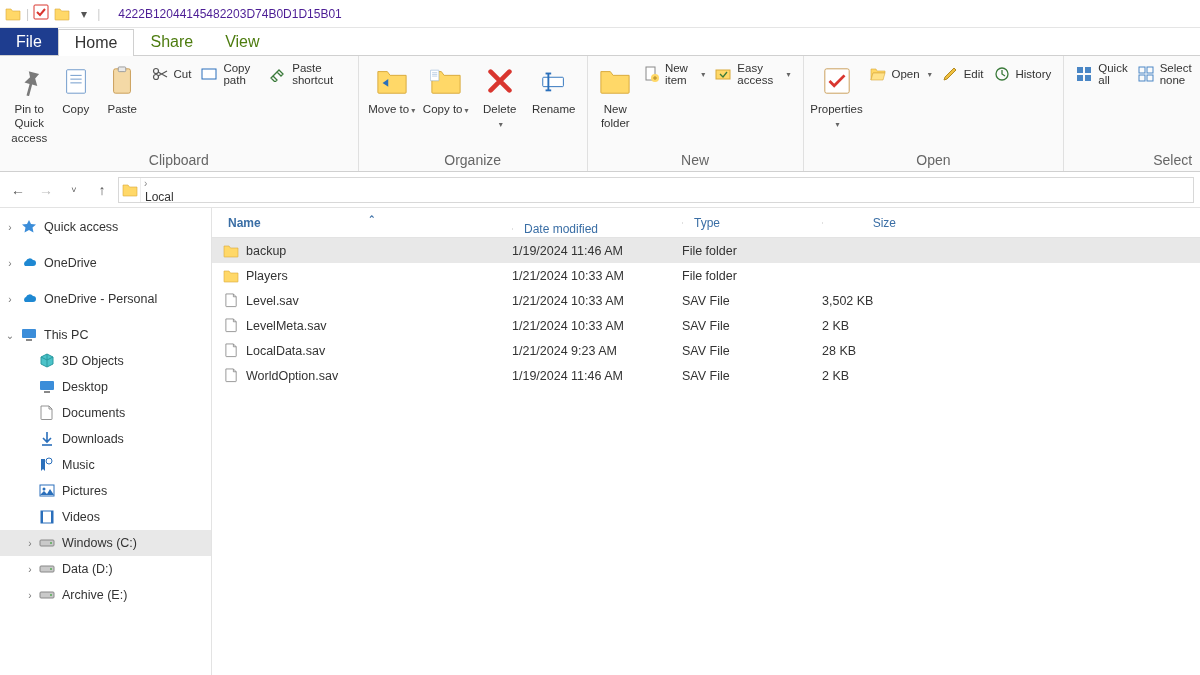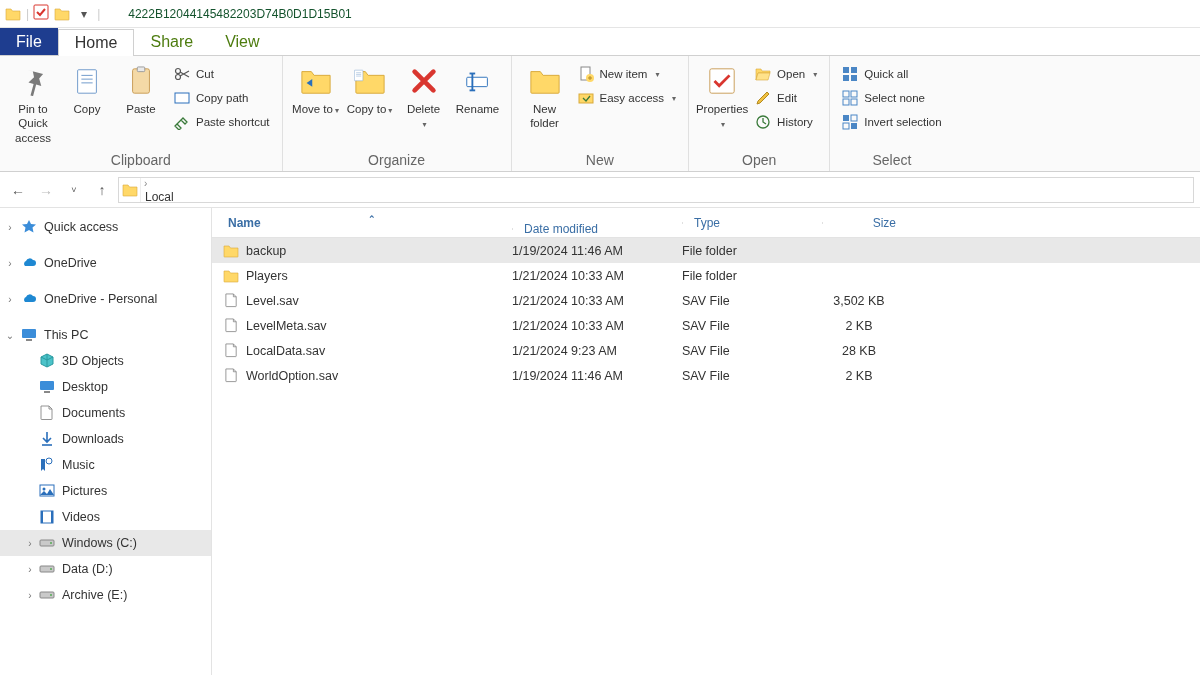--- a/index.html
+++ b/index.html
@@ -2,37 +2,37 @@
 <html><head>
 <meta charset="utf-8">
 <style>
 * { box-sizing:border-box; margin:0; padding:0; font-family:"Segoe UI",Arial,sans-serif; }
 body { width:1200px; height:675px; background:#fff; color:#333; font-size:12px; overflow:hidden; }
 
 
 .titlebar { height:28px; background:#fff; display:flex; align-items:center; padding:0 4px; gap:4px; border-bottom:1px solid #e5e5e5; }
 .titlebar .folder-ico, .titlebar .qat-customize { width:18px; height:18px; display:flex; align-items:center; justify-content:center; }
 .sep { color:#ccc; }
-.title-text { margin-left:24px; color:#14532d; }
+.title-text { margin-left:14px; color:#4c1d95; }
 
 
 .tabs { height:28px; display:flex; align-items:stretch; border-bottom:1px solid #d0d0d0; }
 .tab { padding:0 16px; display:flex; align-items:center; font-size:16px; cursor:default; }
 .tab.file { background:#1e3d8f; color:#fff; }
 .tab.active { background:#fff; border:1px solid #d0d0d0; border-bottom:none; position:relative; top:1px; }
 .tab.dim { color:#4d7c0f; }
 
 
 .ribbon { height:116px; display:flex; border-bottom:1px solid #d0d0d0; background:#fafafa; }
 .group { border-right:1px solid #e0e0e0; padding:2px 8px 0 8px; display:flex; flex-direction:column; }
 .group-content { flex:1; display:flex; align-items:flex-start; gap:4px; }
 .group-label { text-align:center; color:#666; font-size:14px; padding:2px 0 3px 0; }
 .bigbtn { display:flex; flex-direction:column; align-items:center; justify-content:flex-start; width:50px; padding-top:6px; text-align:center; line-height:1.25; font-size:11.5px; }
 .bigbtn .ico { width:34px; height:34px; margin-bottom:4px; display:flex; align-items:center; justify-content:center; }
-.smallbtns { display:flex; flex-direction:column; gap:2px; padding-top:5px; }
+.smallbtns { display:flex; flex-direction:row; gap:2px; padding-top:5px; }
 .smallbtn { display:flex; align-items:center; gap:6px; font-size:11.5px; height:22px; padding:0 4px; }
 .smallbtn .s-ico { width:16px; height:16px; display:flex; align-items:center; justify-content:center; }
 .drop { font-size:8px; color:#666; margin-left:2px; }
 
 
 .navbar { height:36px; display:flex; align-items:center; border-bottom:1px solid #e3e3e3; padding:0 6px; gap:4px; }
 .navbtn { width:24px; height:24px; display:flex; align-items:center; justify-content:center; color:#555; font-size:14px; }
 .navbtn.disabled { color:#bbb; }
 .addrbar { flex:1; height:26px; border:1px solid #d8d8d8; display:flex; align-items:center; gap:0; overflow:hidden; }
 .addrfolder { width:22px; height:100%; display:flex; align-items:center; justify-content:center; border-right:1px solid #eee; }
@@ -59,21 +59,21 @@
 .col-size { width:88px; text-align:right; padding-right:14px; }
 .sortarrow { font-size:9px; margin-left:6px; color:#3a6ea5; }
 
 .rows { flex:1; }
 .row { height:25px; display:flex; align-items:center; font-size:12.5px; }
 .row.sel { background:#e8e8e8; }
 .row .r-ico { width:18px; height:18px; margin:0 6px 0 10px; display:flex; align-items:center; justify-content:center; }
 .row .r-name { width:266px; }
 .row .r-mod { width:170px; }
 .row .r-type { width:140px; }
-.row .r-size { width:88px; text-align:center; padding-right:14px; }
+.row .r-size { width:88px; text-align:left; padding-right:14px; }
 
 
 .folder-svg { width:16px; height:16px; }
 .file-svg { width:15px; height:15px; }
 </style>
 </head>
 <body>
 
 <svg width="0" height="0" style="position:absolute">
   <defs>

